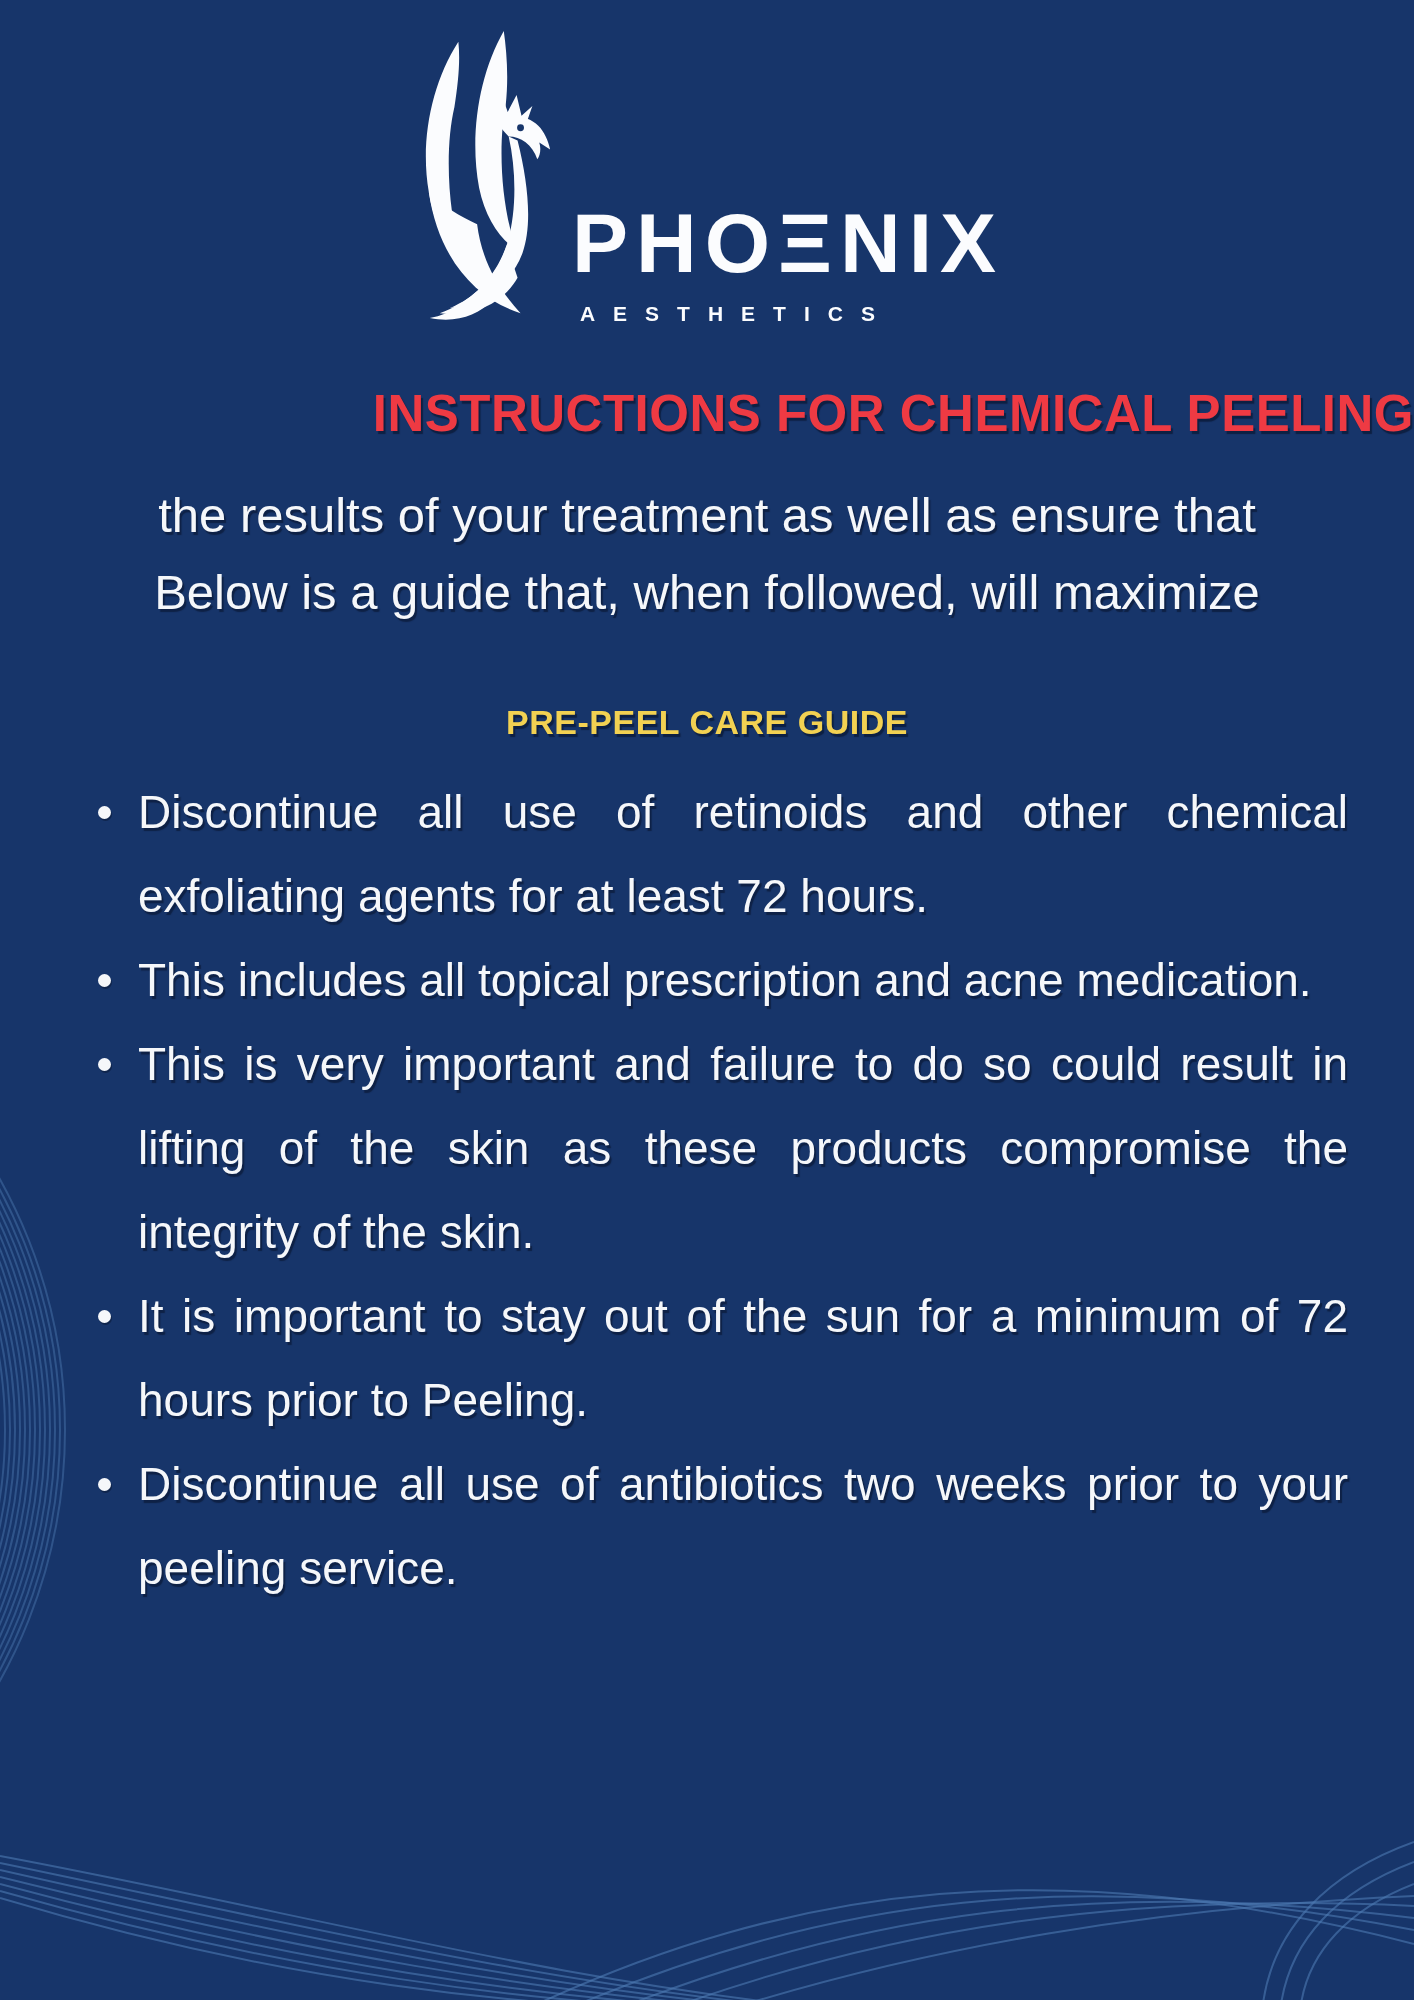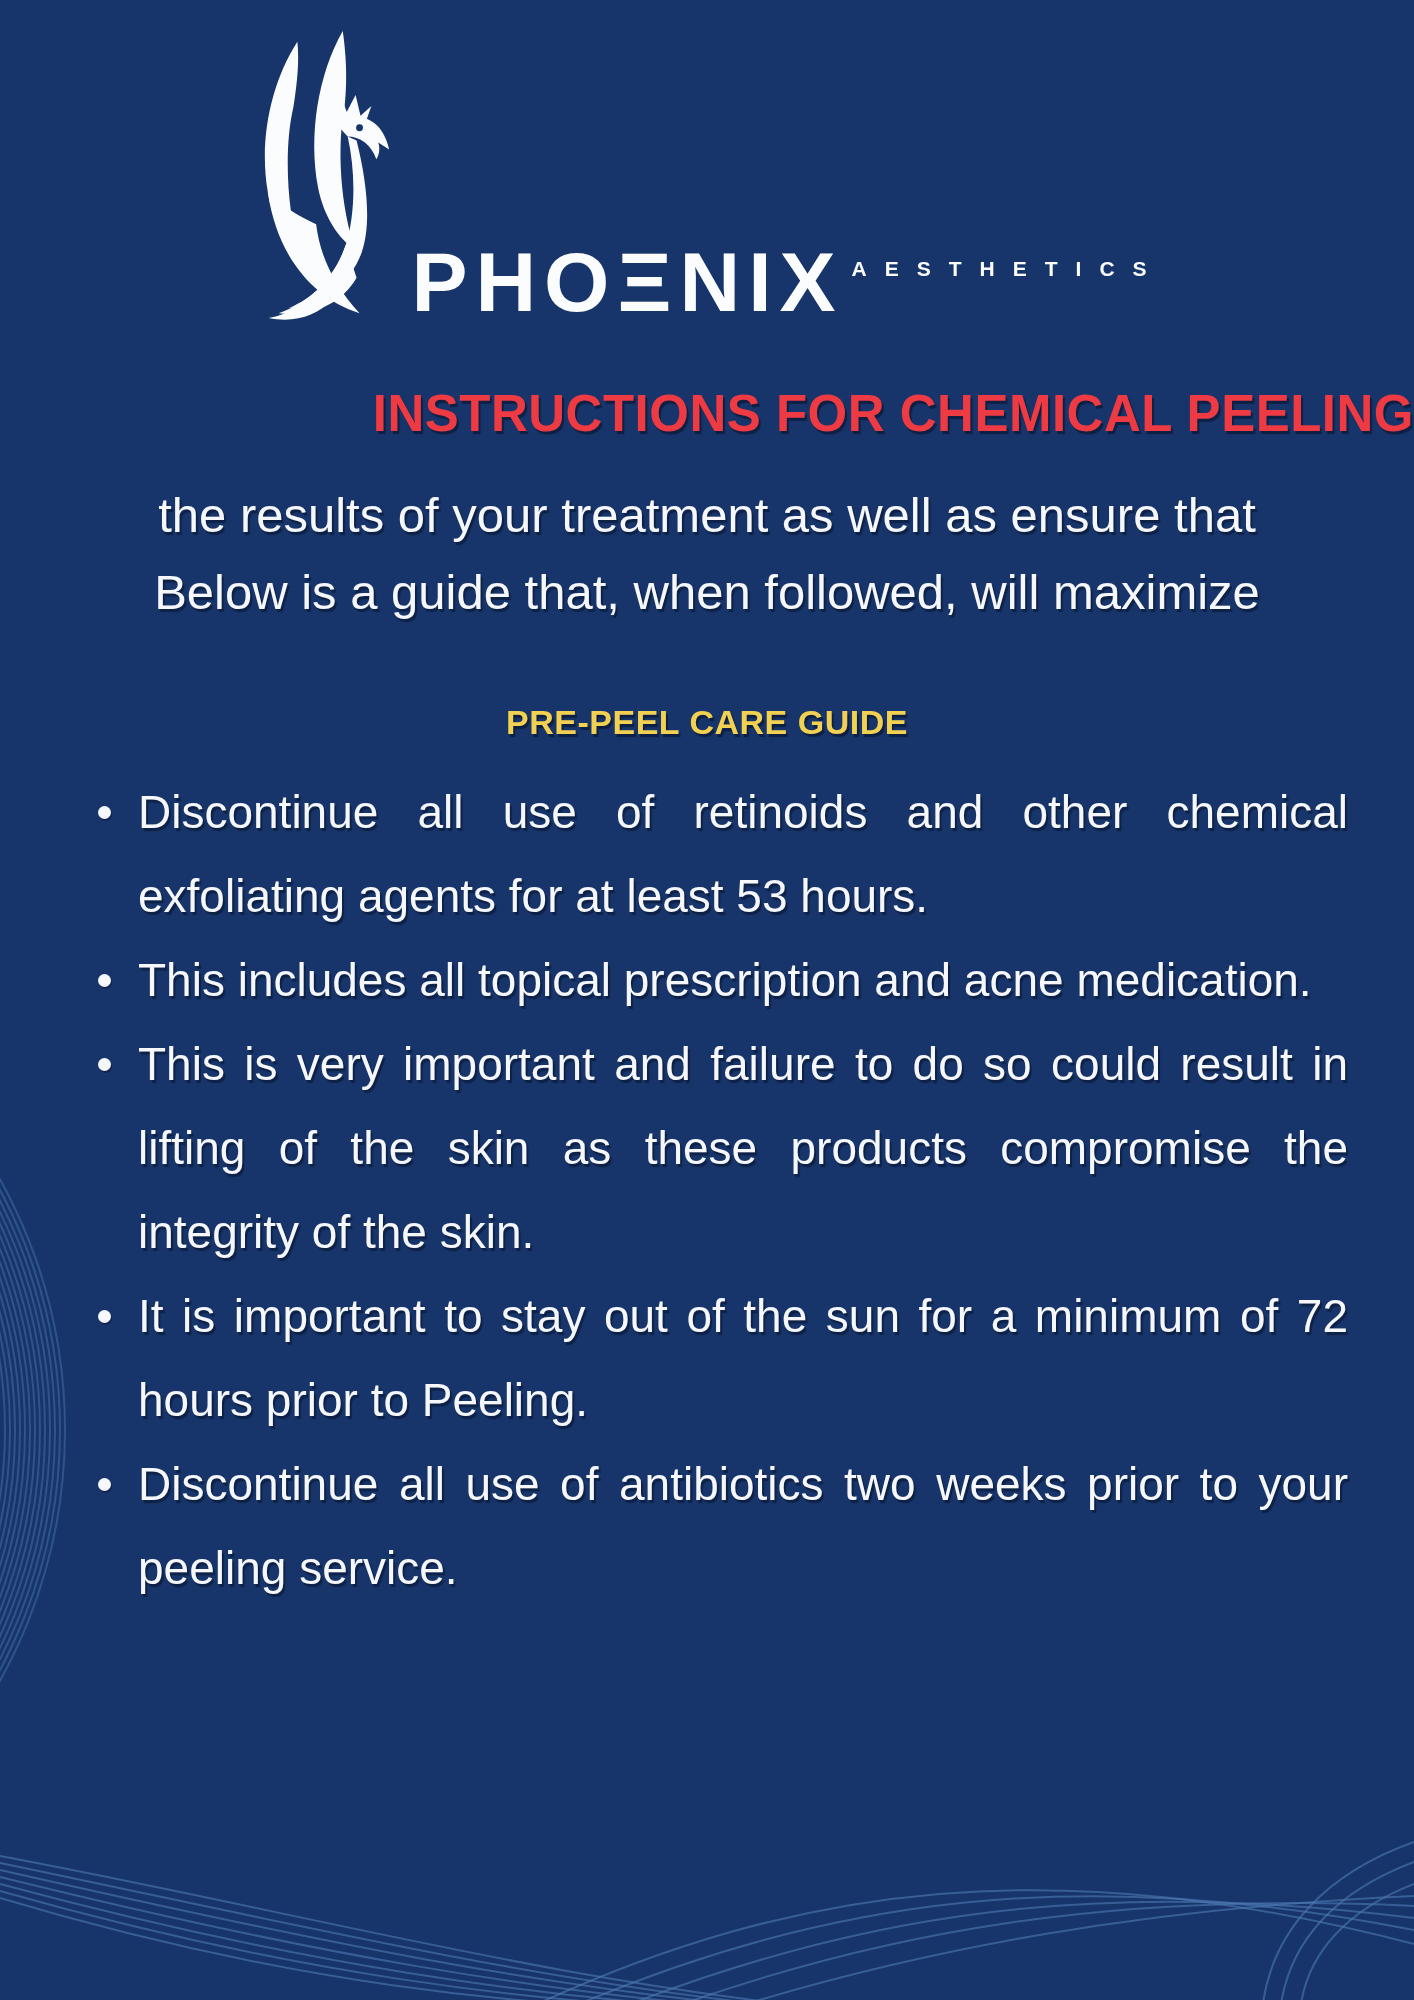--- a/index.html
+++ b/index.html
@@ -17,21 +17,21 @@
     pointer-events:none;
   }
   
   .logo-row{
     position:relative;
     display:flex;justify-content:center;align-items:flex-end;
     padding-top:34px;
     height:292px;
   }
   .logo-bird{width:152px;height:296px;flex:0 0 auto;margin-right:10px;}
-  .logo-text{display:flex;flex-direction:row;align-items:flex-start;margin-bottom:2px;}
+  .logo-text{display:flex;flex-direction:column;align-items:flex-start;margin-bottom:2px;}
   .brand{
     font-size:84px;font-weight:bold;letter-spacing:8px;
     color:#fbfcfe;line-height:1;
   }
   .brand-sub{
     font-size:21px;font-weight:bold;letter-spacing:18px;
     color:#fbfcfe;margin-top:18px;padding-left:8px;line-height:1;
   }
   
   .doc-title{
@@ -148,21 +148,21 @@
   <div class="intro">
     <div>the results of your treatment as well as ensure that</div>
     <div>Below is a guide that, when followed, will maximize</div>
   </div>
 
   <h2 class="section-heading">PRE-PEEL CARE GUIDE</h2>
 
   <ul class="bullet-list">
     <li>
       <span class="dot"></span>
-      <span>Discontinue all use of retinoids and other chemical exfoliating agents for at least 53 hours.</span>
+      <span>Discontinue all use of retinoids and other chemical exfoliating agents for at least 72 hours.</span>
     </li>
     <li>
       <span class="dot"></span>
       <span>This includes all topical prescription and acne medication.</span>
     </li>
     <li>
       <span class="dot"></span>
       <span>This is very important and failure to do so could result in lifting of the skin as these products compromise the integrity of the skin.</span>
     </li>
     <li>

